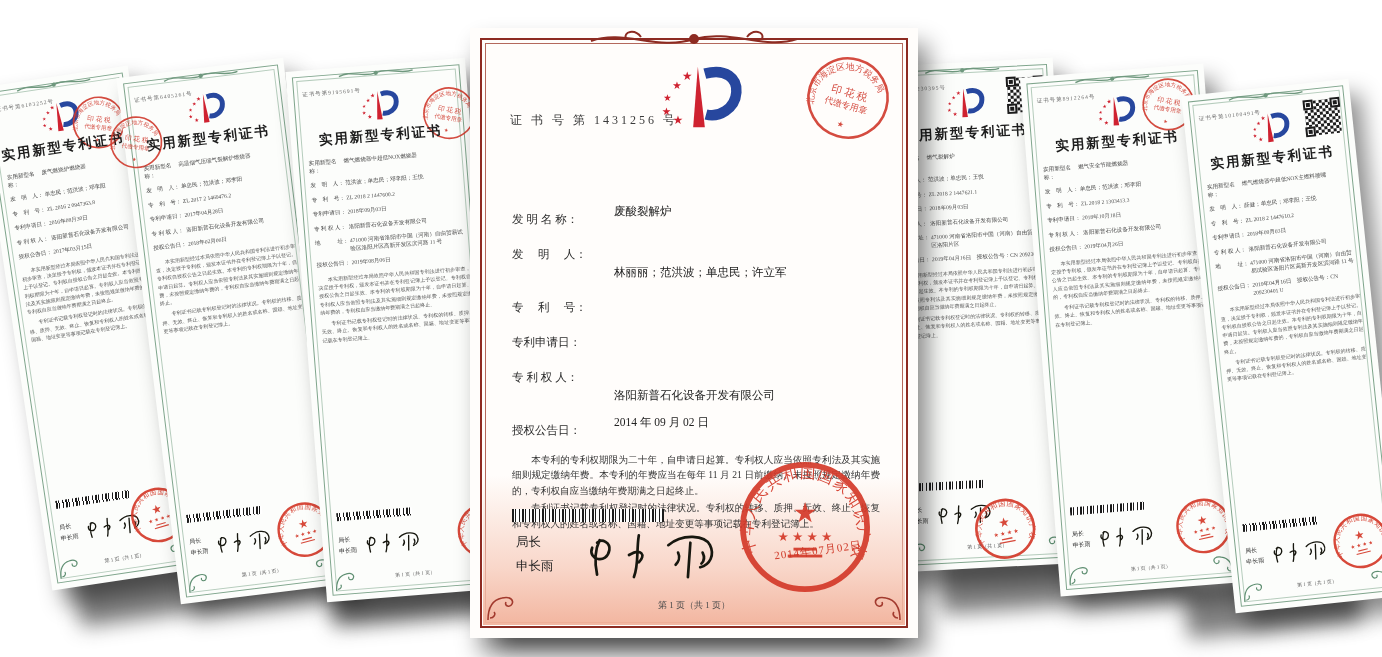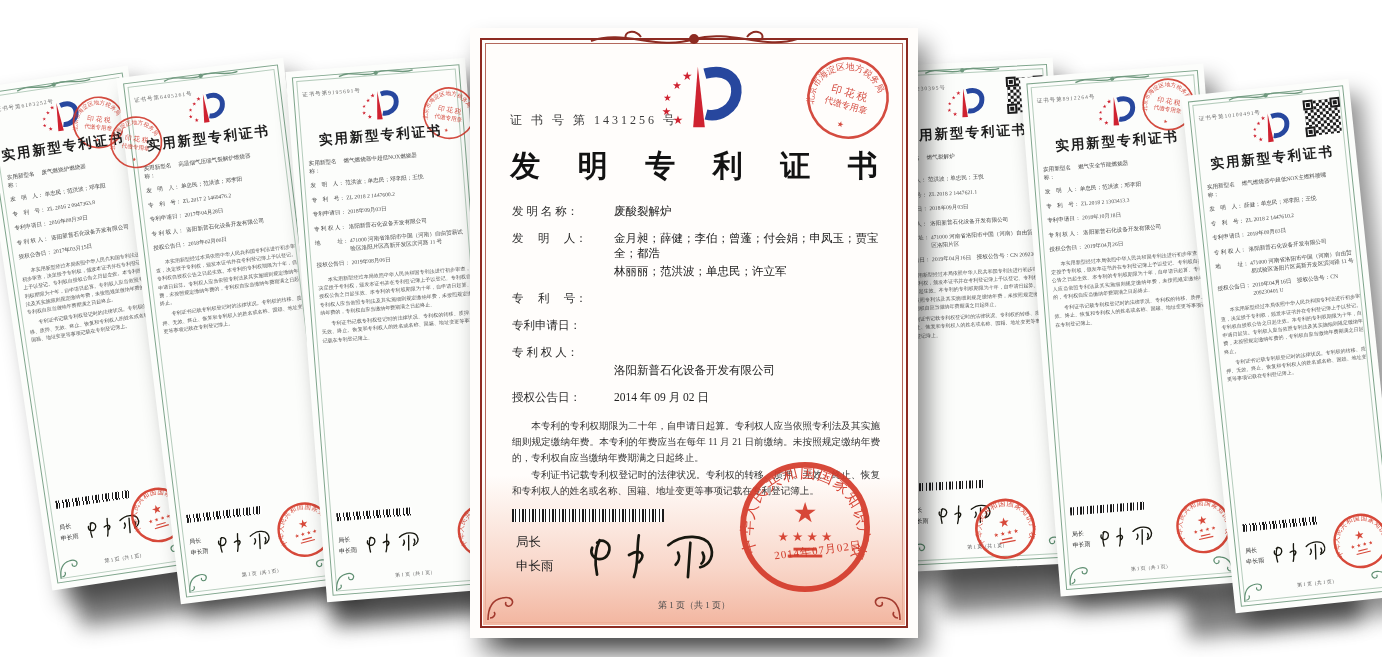--- a/index.html
+++ b/index.html
@@ -66,21 +66,21 @@
   .rframe::before{content:"";position:absolute;inset:3px;border:1px solid #b4685c;}
   .pinkband{position:absolute;left:13px;right:13px;bottom:13px;height:150px;
     background:linear-gradient(180deg,rgba(247,210,196,0),rgba(246,198,180,.7) 62%,rgba(242,178,155,.95));}
   .ctopflourish{position:absolute;top:-2px;left:50%;transform:translateX(-50%);width:230px;height:28px;color:#8d2b22;}
   .p4 .certno{position:absolute;top:58px;left:40px;font-size:12px;letter-spacing:3px;color:#3a3a3a;margin-top:26px;}
   .p4 .logo{position:absolute;top:34px;left:50%;transform:translateX(-46%);width:96px;height:70px;}
   .ctitle{position:absolute;top:118px;left:0;width:100%;text-align:center;font-size:30px;font-weight:bold;
     letter-spacing:15px;text-indent:15px;color:#121212;}
   .cbody{position:absolute;top:176px;left:42px;right:38px;font-size:11.5px;color:#222;}
   .crow{display:flex;margin-bottom:12px;line-height:1.3;}
-  .clab{flex:0 0 102px;color:#2c2c2c;}
+  .clab{flex:0 0 102px;color:#2c2c2c;margin-top:8px;}
   .cval{flex:1;}
   .crow.tight{margin-bottom:3px;}
   .crow.contline{margin-top:0;margin-bottom:12px;align-items:flex-end;}
   .cparas{margin-top:14px;}
   .cpara{font-size:9.6px;line-height:1.62;text-align:justify;text-indent:2em;color:#343434;margin:0 0 2px;}
   .p4 .barcode{position:absolute;left:42px;bottom:116px;width:152px;height:13px;}
   .csig{position:absolute;left:46px;bottom:56px;display:flex;align-items:center;gap:18px;}
   .csigl{font-size:12.5px;line-height:1.9;color:#1f1f1f;}
   .p4 .sig{width:168px;height:54px;}
   .p4 .seal{right:44px;bottom:42px;width:138px;height:138px;}
@@ -675,30 +675,28 @@
         <path d="M46 10 C64 5 74 14 73 26 C72 40 58 48 47 45" fill="none" stroke="#27479e" stroke-width="9"></path>
       </svg>
     <svg class="taxstamp ts-p4" viewBox="0 0 100 100">
         <circle cx="50" cy="50" r="45" fill="none" stroke="#d0392c" stroke-width="3"></circle>
         <path id="xc" d="M14 68 A38 38 0 1 1 86 68" fill="none"></path>
         <text font-size="10" fill="#d0392c"><textPath href="#xc">北京市海淀区地方税务局</textPath></text>
         <text x="50" y="48" font-size="12" fill="#d0392c" text-anchor="middle">印 花 税</text>
         <text x="50" y="62" font-size="10" fill="#d0392c" text-anchor="middle">代缴专用章</text>
         <text x="50" y="84" font-size="9" fill="#d0392c" text-anchor="middle">★</text>
       </svg>
-    <div class="ctitle">发 明 专 利 证 书</div>
 
     <div class="cbody">
       <div class="crow">
           <span class="clab">发 明 名 称：</span>
           <span class="cval">废酸裂解炉</span>
         </div>
       <div class="crow tight">
           <span class="clab">发　 明　 人：</span>
-          <span class="cval">金月昶；薛健；李伯；曾蓬；付会娟；申凤玉；贾宝全；都浩</span>
         </div>
       <div class="crow contline">
           <span class="clab"></span>
           <span class="cval">林丽丽；范洪波；单忠民；许立军</span>
         </div>
       <div class="crow">
           <span class="clab">专　 利　 号：</span>
         </div>
       <div class="crow">
           <span class="clab">专利申请日：</span>

